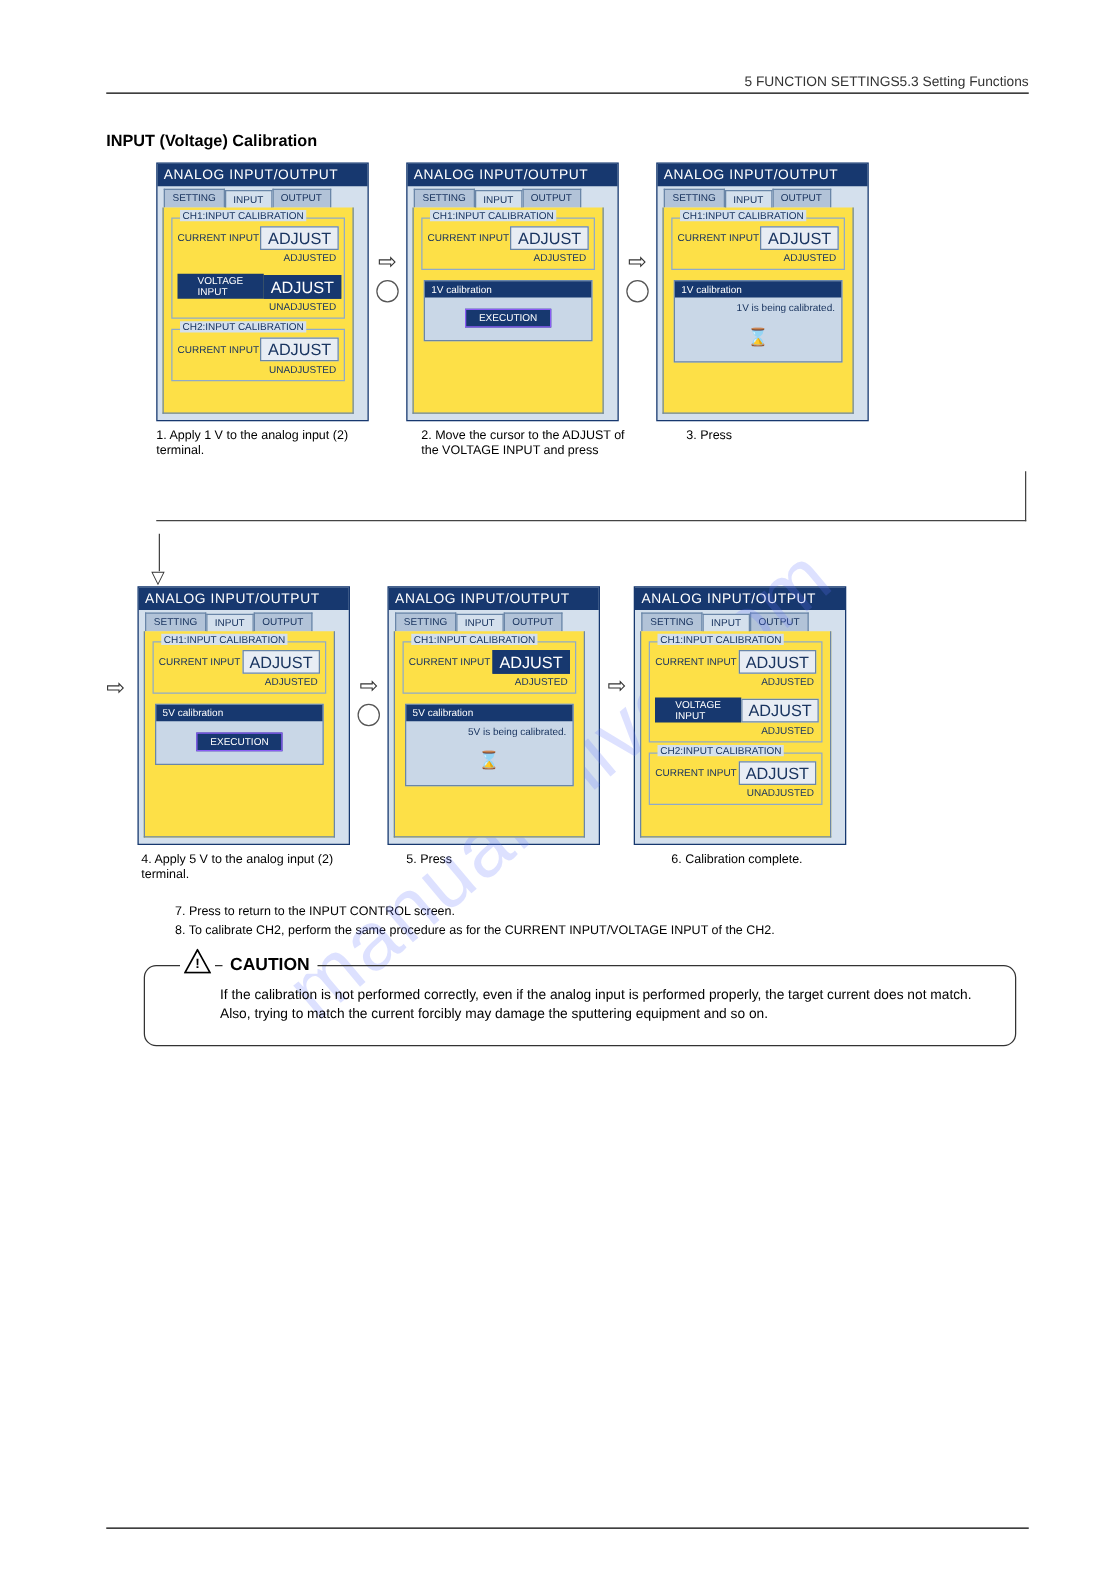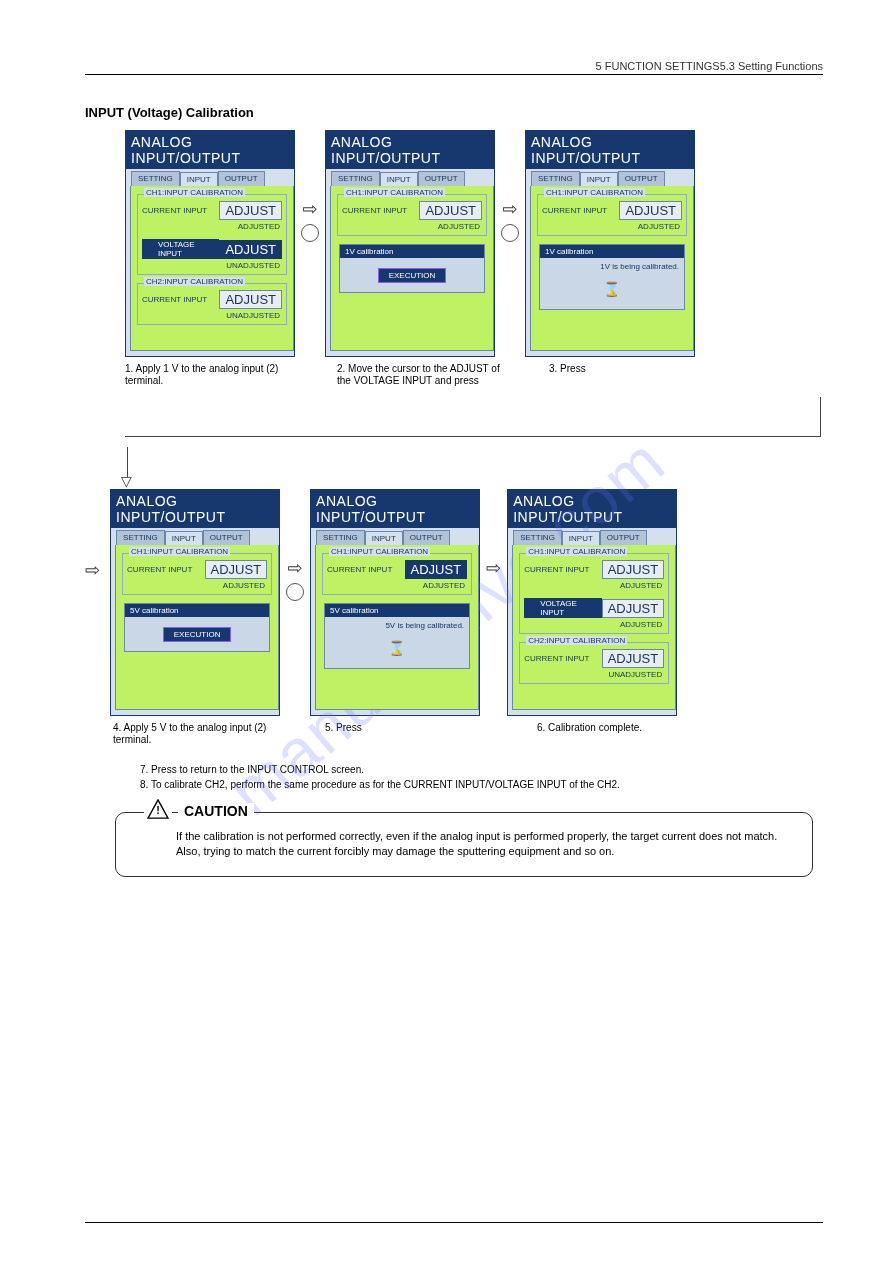--- a/index.html
+++ b/index.html
@@ -7,25 +7,25 @@
   .page { padding: 60px 70px 30px 85px; position: relative; height: 100%; }
   .hdr-row { display: flex; justify-content: flex-end; font-size: 11px; color: #333; padding-bottom: 2px; }
   .hdr-rule { border-top: 1.5px solid #000; margin-bottom: 30px; }
   .section-title { font-size: 13px; font-weight: bold; margin-bottom: 10px; }
   .row-screens { display: flex; align-items: flex-start; gap: 6px; }
   .flow-col { display: flex; flex-direction: column; align-items: center; justify-content: center; gap: 6px; margin-top: 70px; }
   .arrow-right { font-size: 18px; color: #333; line-height: 1; }
   .circle { width: 18px; height: 18px; border: 1.5px solid #555; border-radius: 50%; }
   .flow-desc { font-size: 10px; text-align: left; width: 170px; line-height: 1.2; }
   .screen { width: 170px; background: #d4e0ed; border: 1px solid #17386f; }
-  .titlebar { background: #17386f; color: #fff; font-size: 14px; padding: 3px 5px; letter-spacing: 0.5px; }
+  .titlebar { background: #17386f; color: #fff; font-size: 11px; padding: 3px 5px; letter-spacing: 0.5px; }
   .tabs { display: flex; padding: 2px 5px 0 5px; gap: 0; }
   .tab { font-size: 8px; padding: 2px 6px; background: #b2c3d8; border: 1px solid #6a86a8; border-bottom: none; color: #1a3560; }
   .tab.active { background: #d4e0ed; border-bottom: 1px solid #d4e0ed; position: relative; top: 1px; }
-  .panel { margin: 0 0 5px 4px; min-height: 165px; border: 1px solid #6a86a8; border-top: none; padding: 4px 4px; background: #bef264; position: relative; }
+  .panel { margin: 0 11px 5px 4px; min-height: 165px; border: 1px solid #6a86a8; border-top: none; padding: 4px 4px; background: #fde047; position: relative; }
   .groupbox { border: 1px solid #8faac9; margin: 4px 2px 8px 2px; padding: 6px 4px 4px 4px; position: relative; }
   .grouplegend { position: absolute; top: -7px; left: 6px; background: #d4e0ed; font-size: 8px; color: #1a3560; padding: 0 2px; }
   .row-line { display: flex; justify-content: space-between; align-items: center; margin-bottom: 2px; }
   .lbl { font-size: 8px; color: #1a3560; }
   .lbl.selected { background: #17386f; color: #fff; padding: 1px 16px; }
   .btn { font-size: 13px; padding: 1px 5px; border: 1px solid #6a86a8; background: #e8edf4; color: #1a3560; }
   .btn.dark { background: #17386f; color: #fff; border: 1px solid #17386f; }
   .status { font-size: 8px; color: #1a3560; text-align: right; padding-right: 2px; }
   .popup { position: absolute; left: 8px; right: 8px; top: 58px; border: 1px solid #6a86a8; background: #c9d7e7; }
   .popup-head { background: #17386f; color: #fff; font-size: 8px; padding: 2px 5px; display: flex; justify-content: space-between; }

